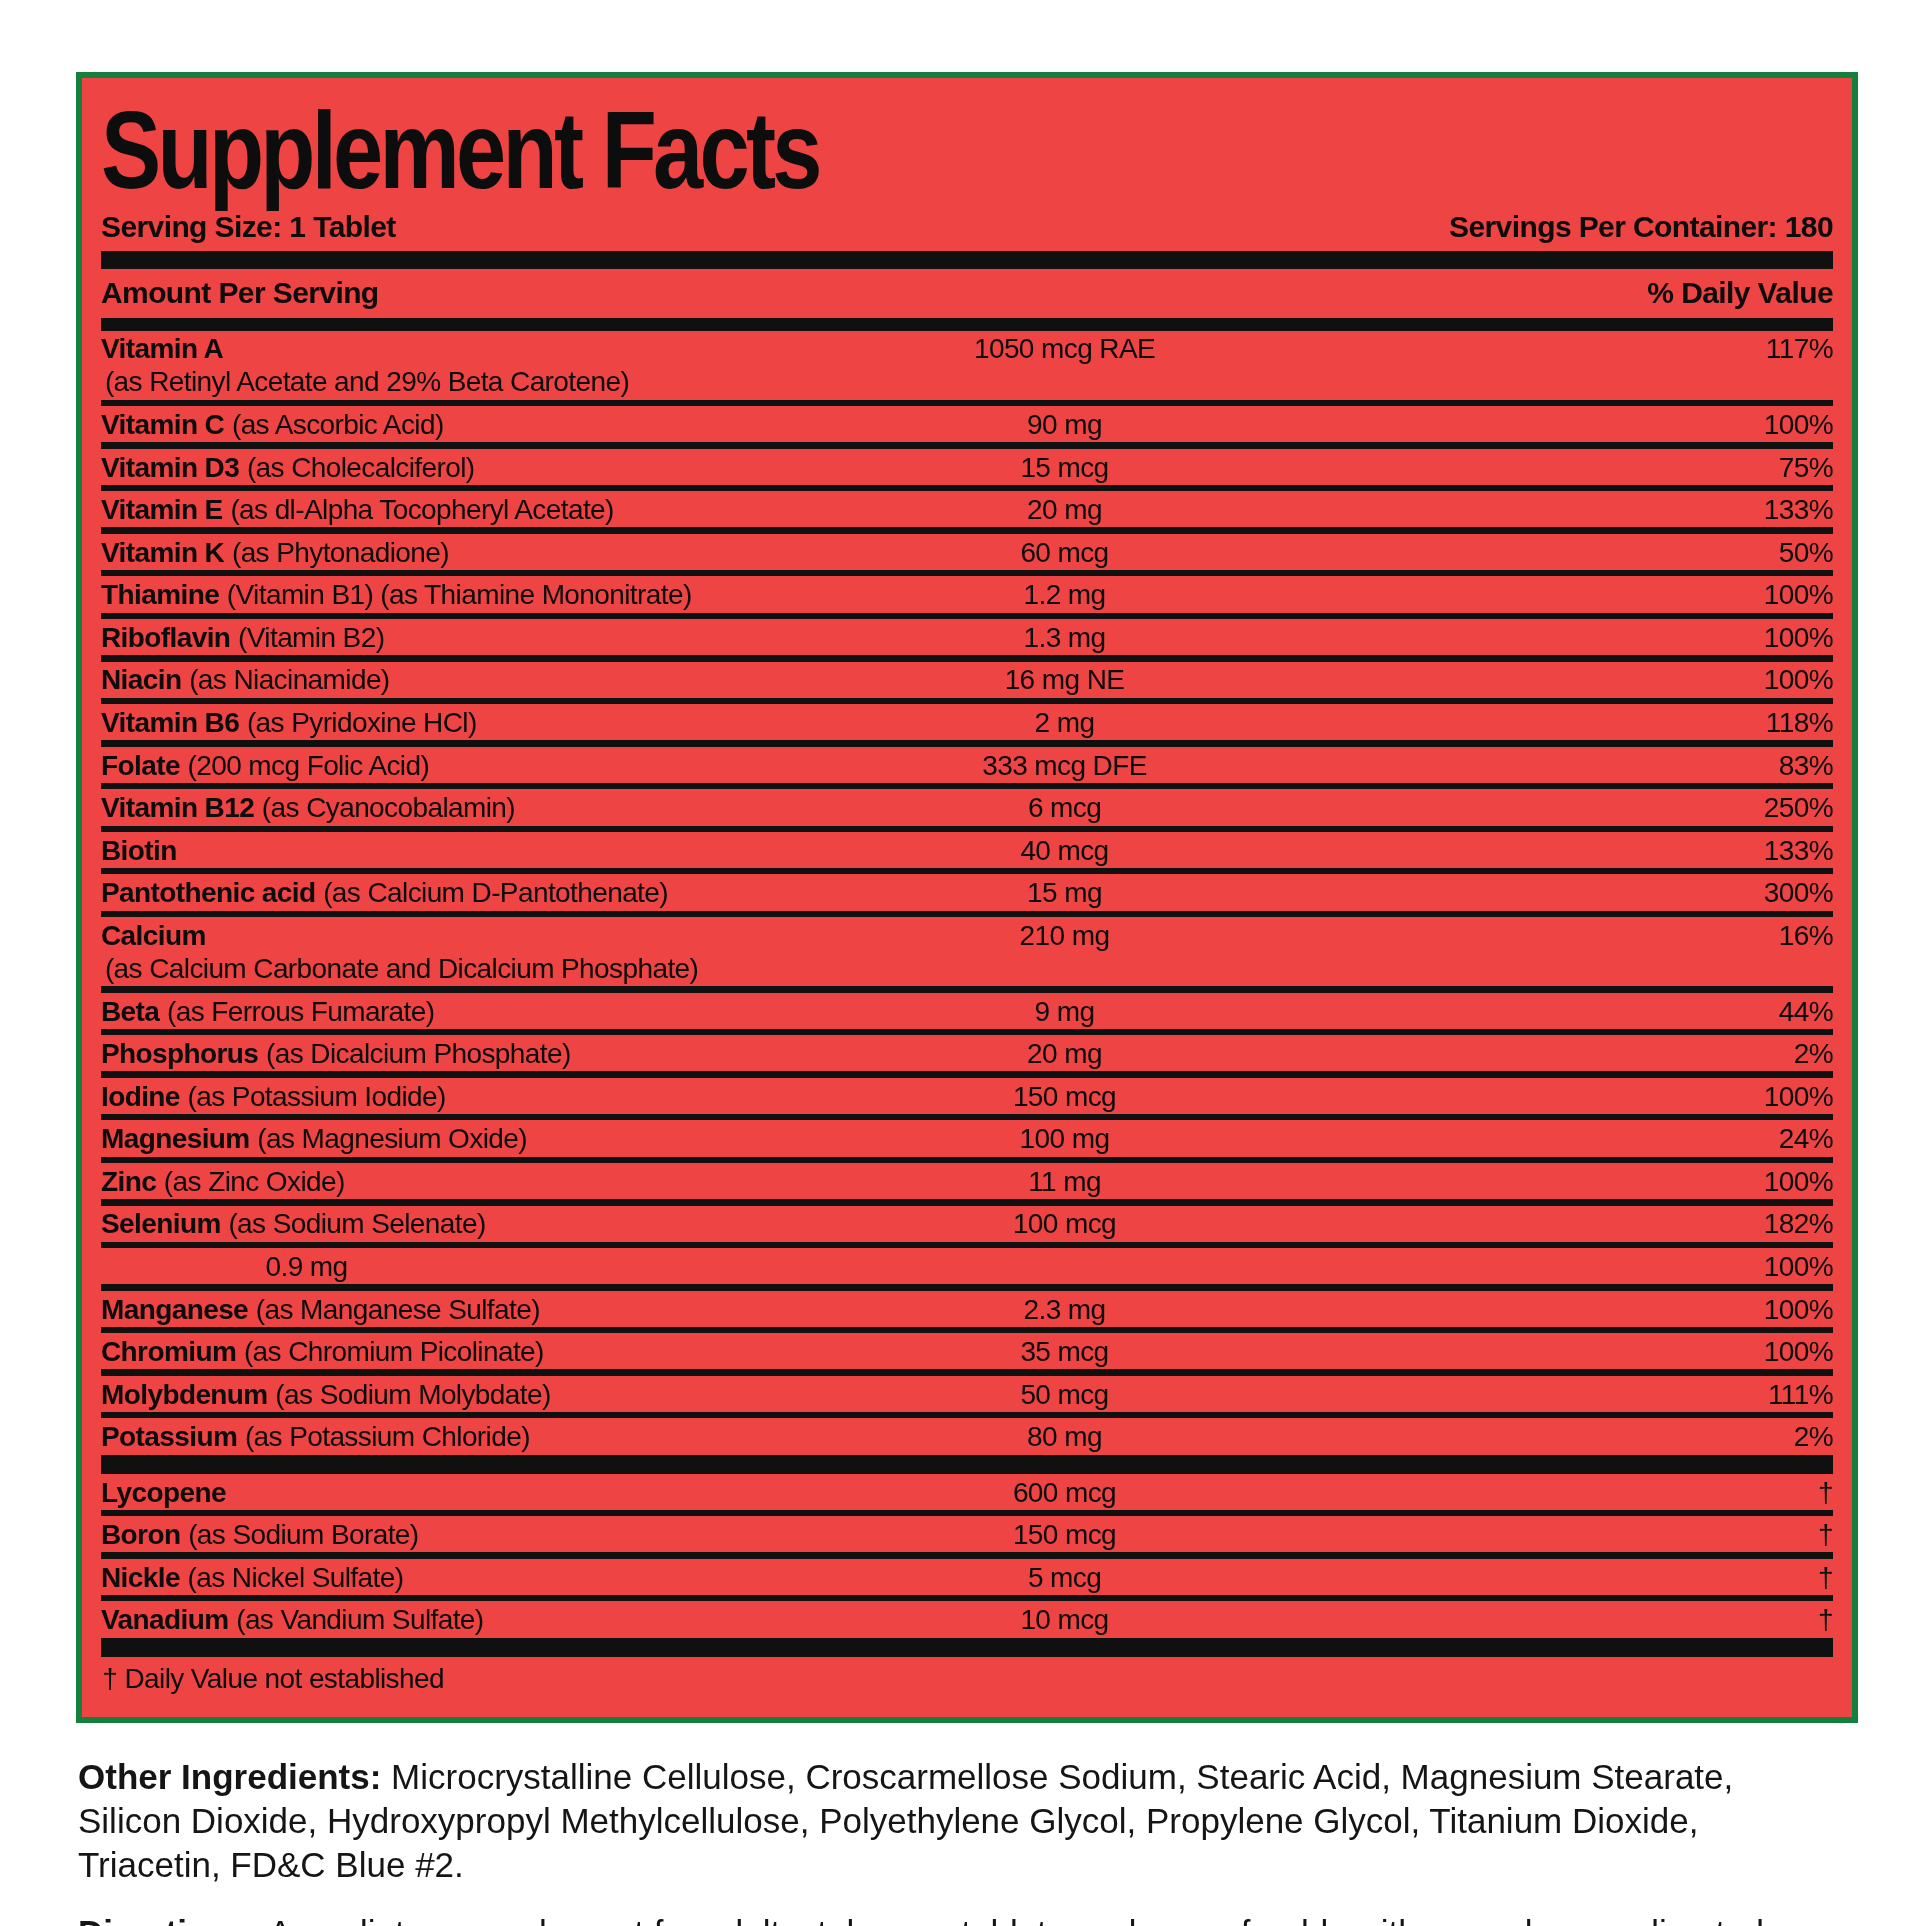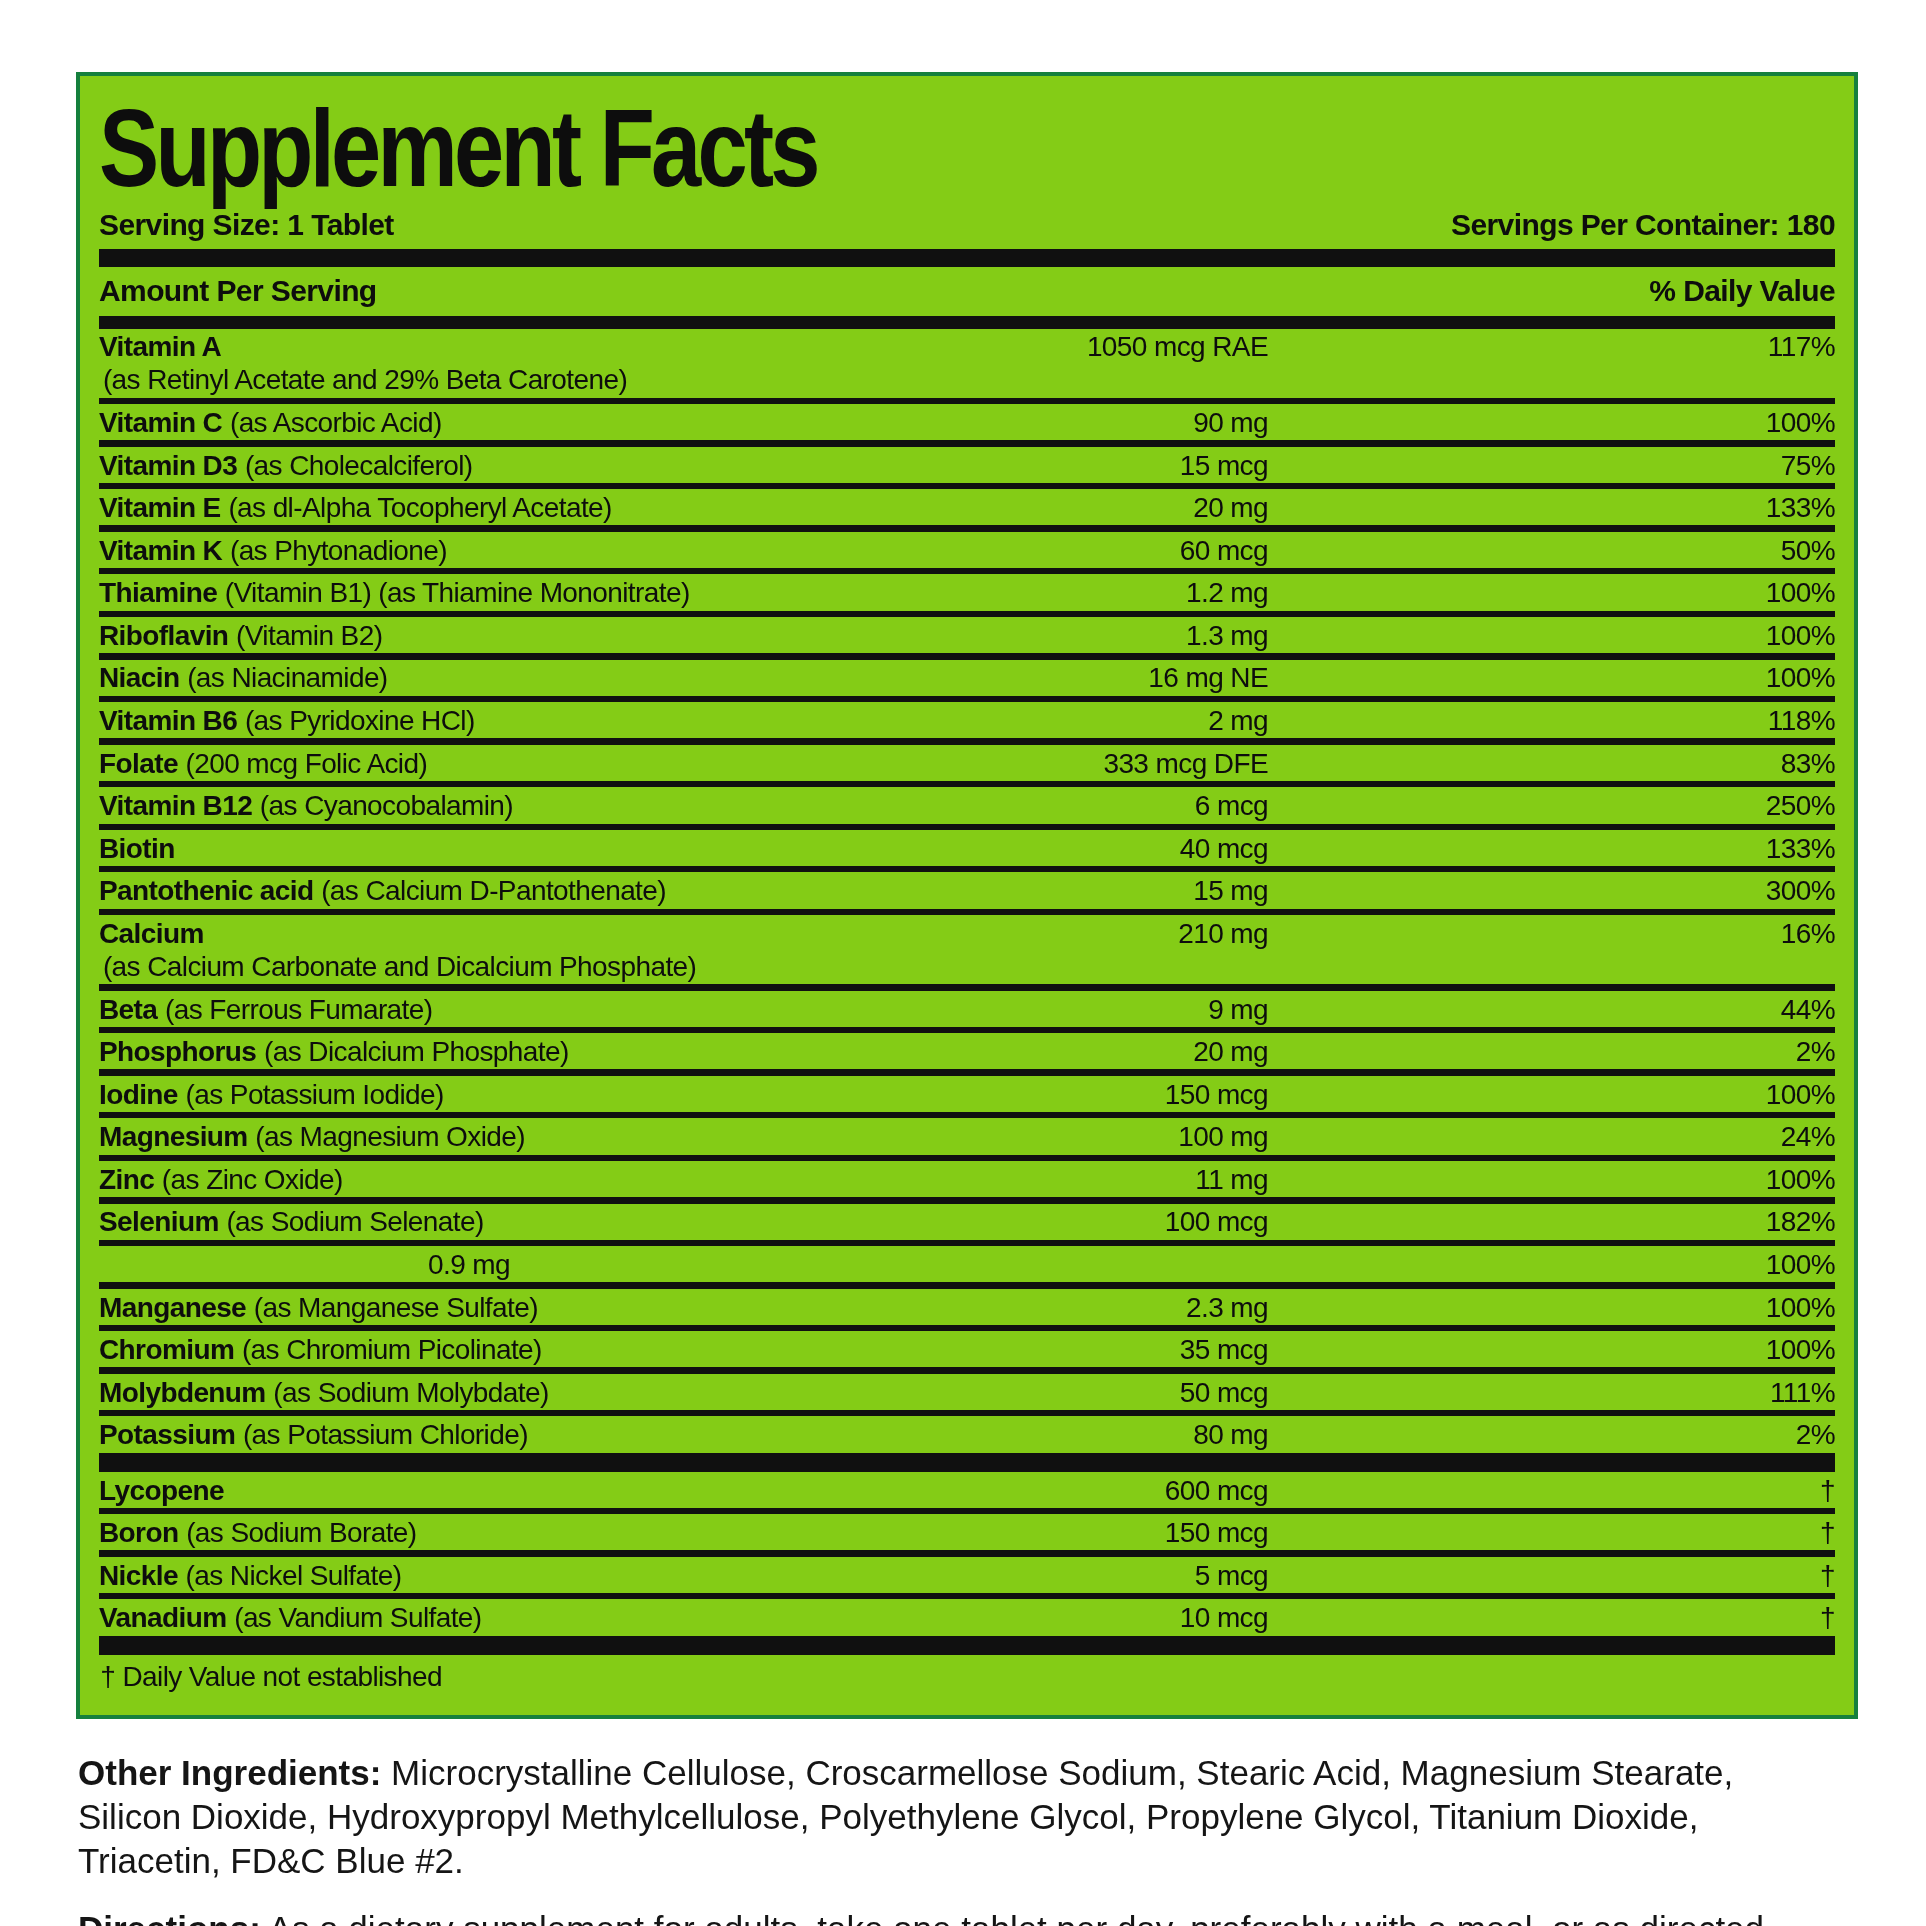--- a/index.html
+++ b/index.html
@@ -8,23 +8,23 @@
     background: #ffffff;
     width: 1926px;
     height: 1926px;
     overflow: hidden;
     font-family: "Liberation Sans", sans-serif;
     color: #0d0d0d;
   }
   .facts-box {
     box-sizing: border-box;
     margin: 72px 68px 0 76px;
-    border: 4px solid #15803d;
+    border: 6px solid #15803d;
     padding: 7.7px 19px 14px 19px;
-    background: #84cc16;
+    background: #ef4444;
   }
   .title {
     margin: 9px 0 3.9px 0;
     font-size: 110px;
     font-weight: bold;
     line-height: 1.0;
     letter-spacing: -4.5px;
     white-space: nowrap;
     transform: scaleX(0.82);
     transform-origin: left center;
@@ -59,21 +59,21 @@
     font-size: 28px;
     line-height: 33px;
     letter-spacing: -0.6px;
   }
   .cell.name { flex: 0 0 758px; }
   .nm { font-weight: bold; }
   .dt { font-weight: normal; margin-left: 7.7px; }
   .dt:empty { display: none; }
   .sub { font-weight: normal; padding-left: 3.9px; }
   .sub:empty { display: none; }
-  .cell.amount { flex: 0 0 411px; text-align: right; white-space: nowrap; }
+  .cell.amount { flex: 0 0 411px; text-align: center; white-space: nowrap; }
   .cell.dv { flex: 1 1 auto; text-align: right; white-space: nowrap; }
   .sep { height: 6.4px; background: #101010; }
   .rows > .row-wrap:last-child .sep { display: none; }
   .footnote {
     font-size: 28px;
     letter-spacing: -0.6px;
     padding: 6.4px 0 7.7px 1.3px;
   }
   .para {
     margin: 32px 116px 0 78px;

